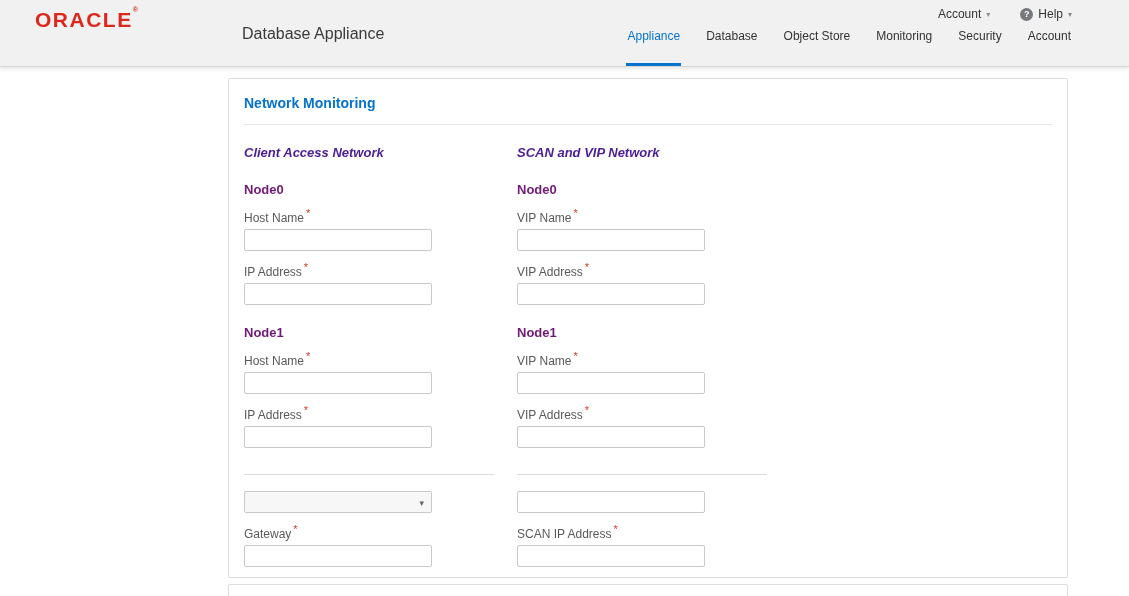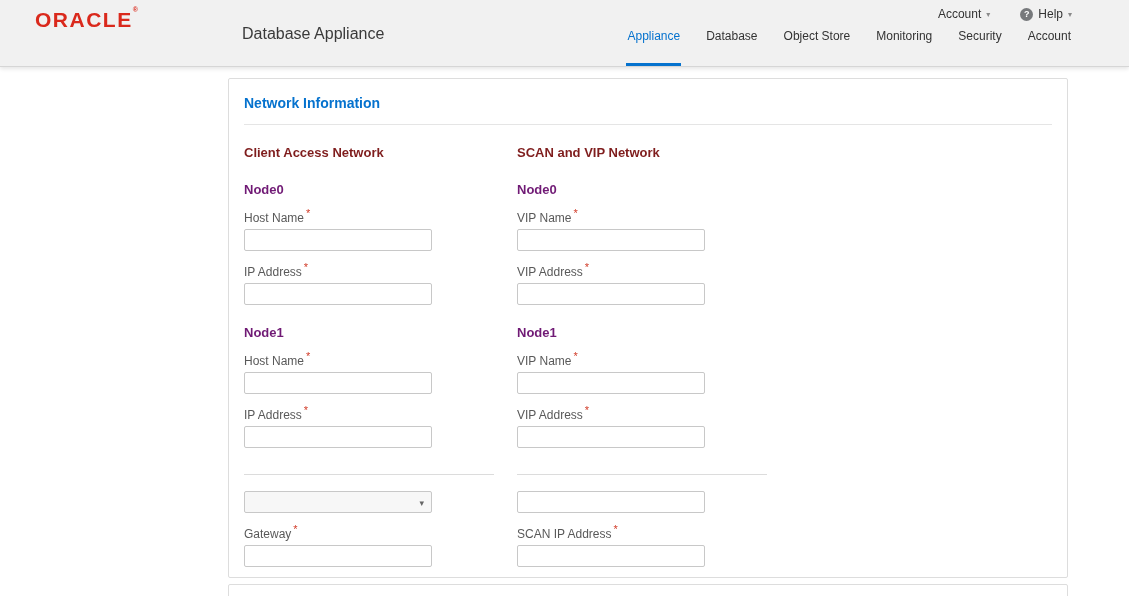--- a/index.html
+++ b/index.html
@@ -32,21 +32,21 @@
   .card-next { position:absolute; left:228px; top:584px; width:840px; height:16px;
     background:#fff; border:1px solid #ddd; border-radius:2px 2px 0 0; }
 
   .section-title { font-size:14px; font-weight:bold; color:#0572ce; }
   .title-rule { border:none; border-top:1px solid #e5e5e5; margin-top:13px; }
 
   .cols { display:flex; margin-top:20px; }
   .col { width:250px; }
   .col + .col { margin-left:23px; }
 
-  .group-title { font-size:13px; font-weight:bold; color:#7f1d1d; }
+  .group-title { font-size:13px; font-weight:bold; color:#4c1d95;font-style:italic; }
   .node-title { font-size:13px; font-weight:bold; color:#701a75; margin-top:22px; }
   .node-title.second { margin-top:20px; }
 
   .field-label { display:block; font-size:12px; color:#595959; margin-top:10px; }
   .req { color:#d13a27; font-size:11px; vertical-align:super; margin-left:2px; }
 
   .text-input { display:block; width:188px; height:22px; margin-top:4px;
     border:1px solid #c8c8c8; border-radius:2px; background:#fff; padding:0 6px;
     font-size:12px; font-family:"Liberation Sans", sans-serif; color:#333; }
 
@@ -82,21 +82,21 @@
     <div class="tab active">Appliance</div>
     <div class="tab">Database</div>
     <div class="tab">Object Store</div>
     <div class="tab">Monitoring</div>
     <div class="tab">Security</div>
     <div class="tab">Account</div>
   </div>
 </div>
 
 <div class="card">
-  <div class="section-title">Network Information</div>
+  <div class="section-title">Network Monitoring</div>
   <hr class="title-rule">
 
   <div class="cols">
 
     <div class="col">
       <div class="group-title">Client Access Network</div>
 
       <div class="node-title">Node0</div>
       <label class="field-label">
         <span>Host Name</span><span class="req">*</span>

